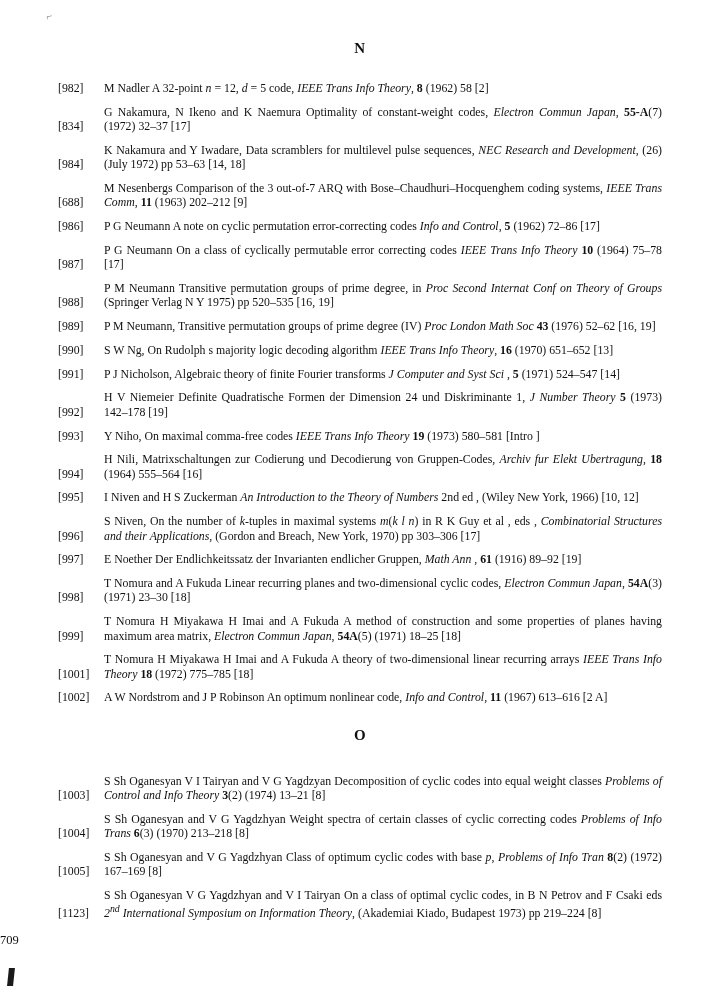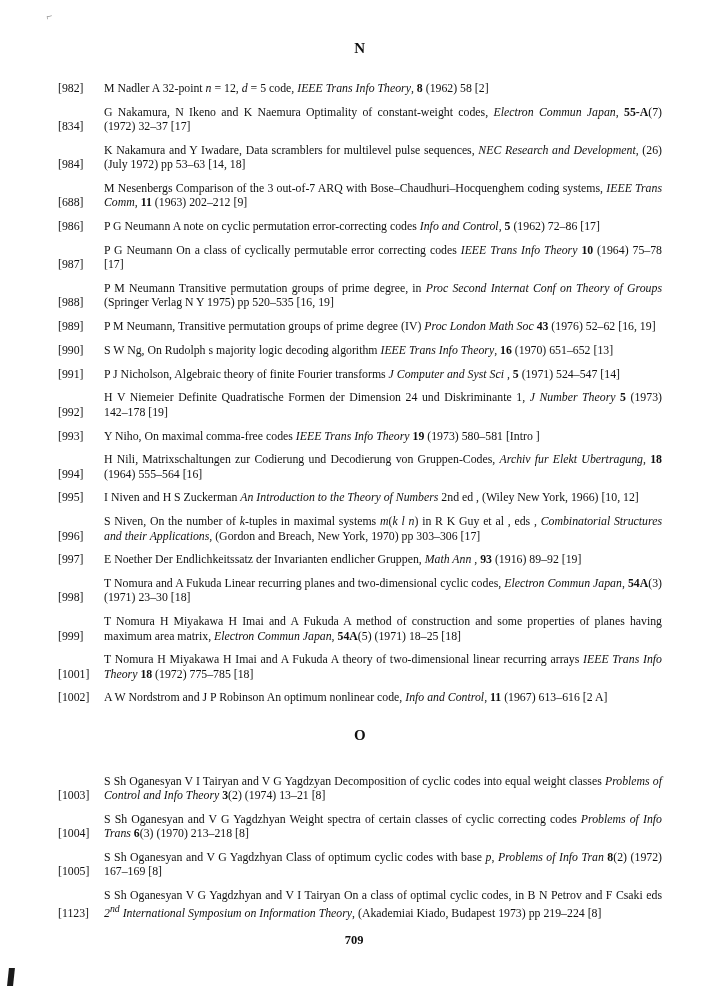--- a/index.html
+++ b/index.html
@@ -76,23 +76,23 @@
     hyphens: none;
     margin-top: 8px;
   }
   .body i, .body em { font-style: italic; }
   .body b, .body strong { font-weight: bold; }
   .pageno {
     position: absolute;
     left: 0;
     right: 0;
     bottom: 52px;
-    text-align: center;
+    text-align: left;
     font-size: 12.5px;
-    font-weight: bold;
+    font-weight: normal;
   }
   
   .page, .pageno { -webkit-font-smoothing: antialiased; }
 </style>
 </head>
 <body>
 
 <div class="page">
 
   <div class="corner-mark">⌐</div>
@@ -155,21 +155,21 @@
     <div class="entry">
         <span class="num">[995]</span>
         <span class="body">I  Niven and H  S  Zuckerman  <i>An Introduction to the Theory of Numbers</i>  2nd ed , (Wiley  New York, 1966) [10, 12]</span>
       </div>
     <div class="entry">
         <span class="num">[996]</span>
         <span class="body">S  Niven, On the number of <i>k</i>-tuples in maximal systems <i>m</i>(<i>k  l  n</i>)  in  R  K  Guy et al , eds , <i>Combinatorial Structures and their Applications</i>, (Gordon and Breach, New York, 1970) pp  303–306 [17]</span>
       </div>
     <div class="entry">
         <span class="num">[997]</span>
-        <span class="body">E  Noether  Der Endlichkeitssatz der Invarianten endlicher Gruppen, <i>Math  Ann</i> , <b>93</b> (1916) 89–92 [19]</span>
+        <span class="body">E  Noether  Der Endlichkeitssatz der Invarianten endlicher Gruppen, <i>Math  Ann</i> , <b>61</b> (1916) 89–92 [19]</span>
       </div>
     <div class="entry">
         <span class="num">[998]</span>
         <span class="body">T  Nomura and  A  Fukuda  Linear recurring planes and two-dimensional cyclic codes, <i>Electron  Commun  Japan</i>, <b>54A</b>(3) (1971) 23–30 [18]</span>
       </div>
     <div class="entry">
         <span class="num">[999]</span>
         <span class="body">T  Nomura  H  Miyakawa  H  Imai and A  Fukuda  A method of construction and some properties of planes having maximum area matrix, <i>Electron  Commun  Japan</i>, <b>54A</b>(5) (1971) 18–25 [18]</span>
       </div>
     <div class="entry">

